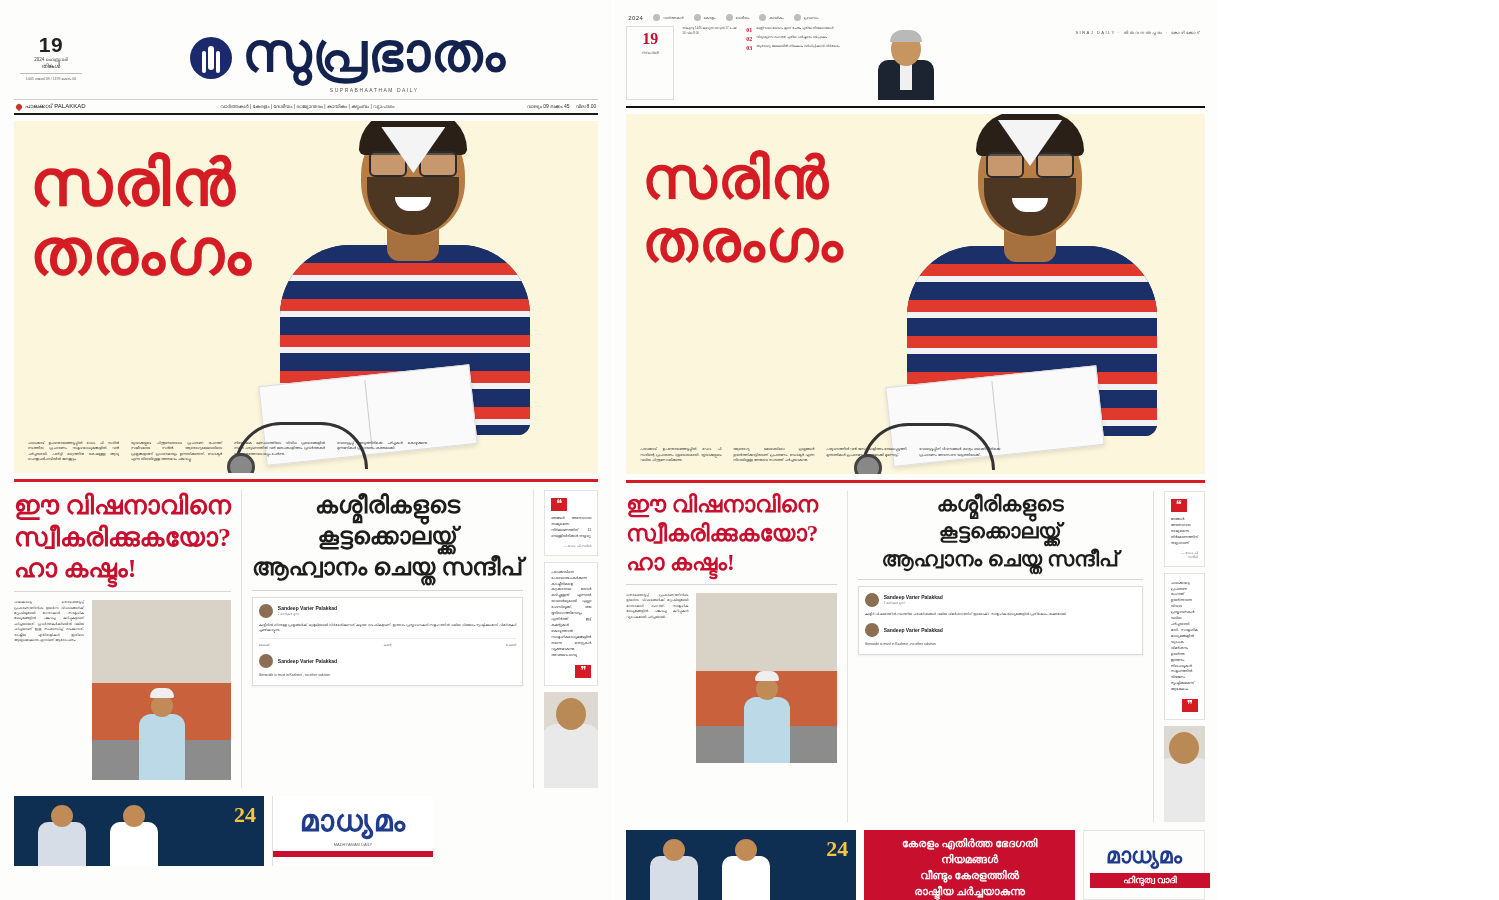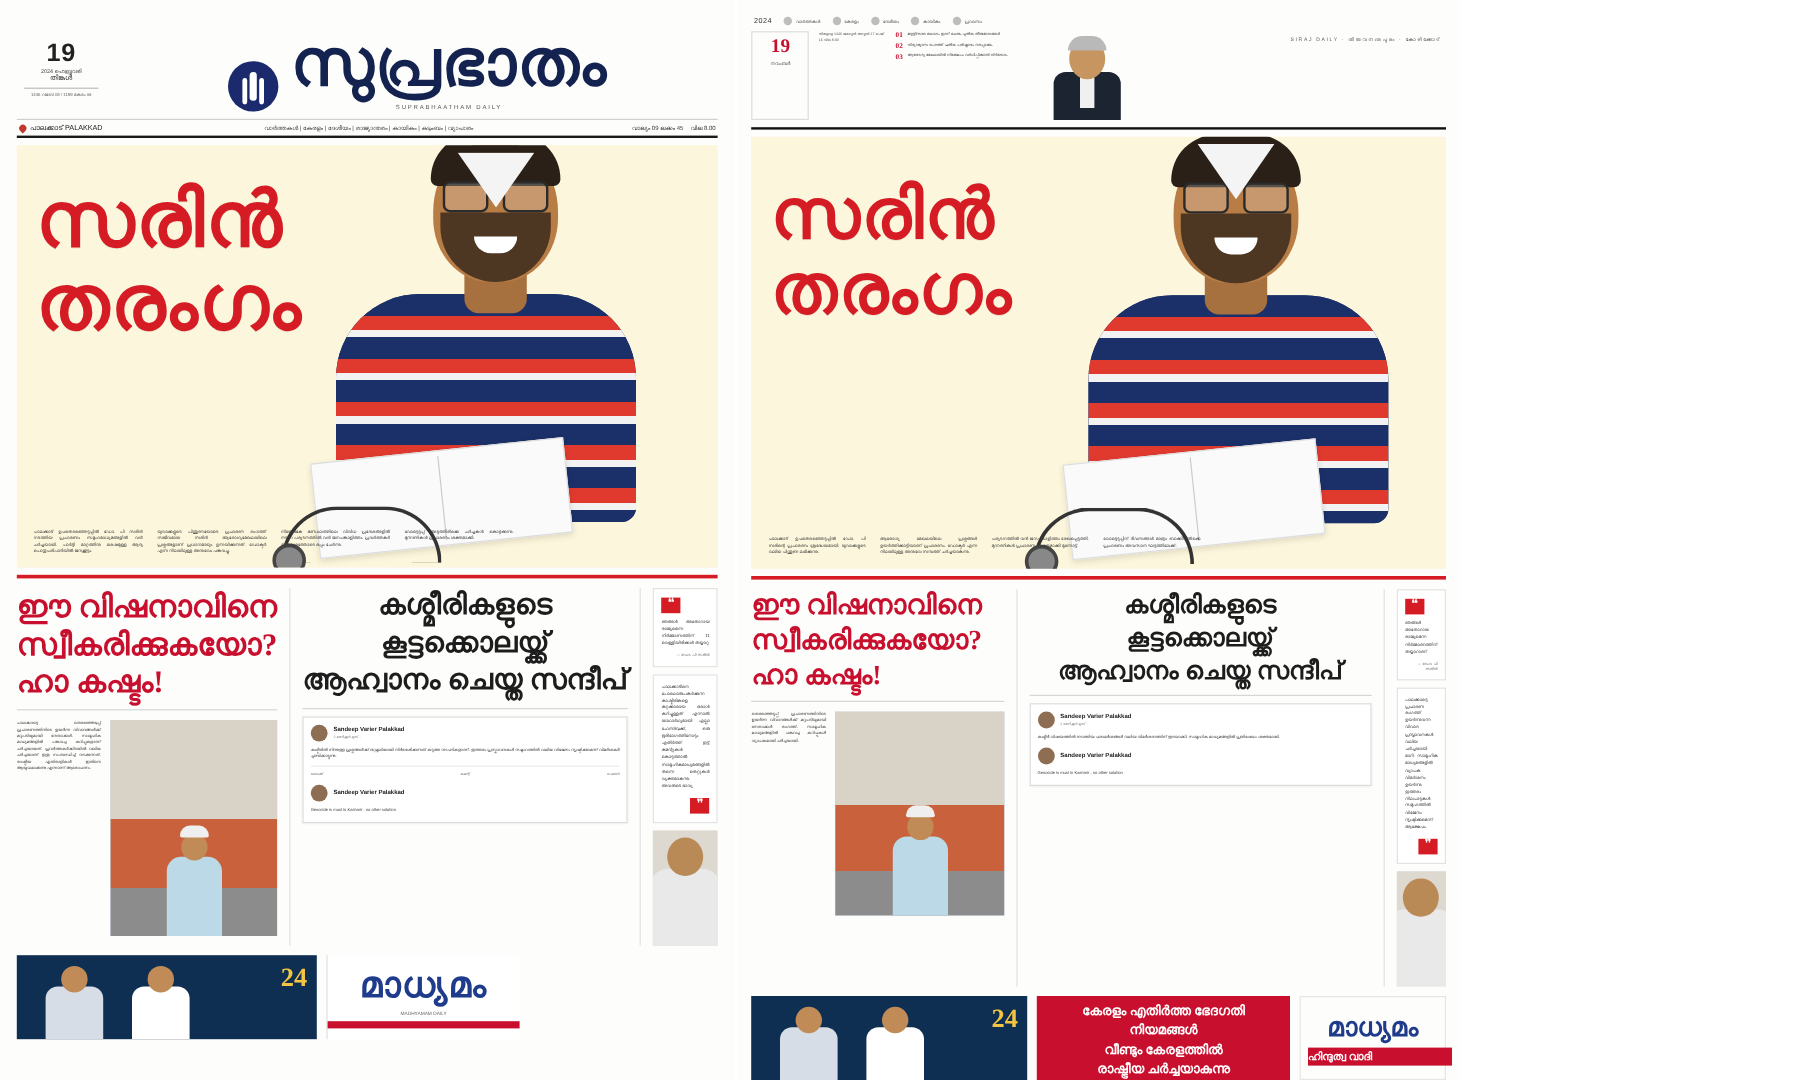--- a/index.html
+++ b/index.html
@@ -76,21 +76,21 @@
     margin: 3px 6px;
   }
   .date-tiny {
     font-size: 3.6px;
     color: #666;
     line-height: 1.35;
   }
   .logo-wrap {
     flex: 1;
     display: flex;
-    align-items: flex-end;
+    align-items: center;
     gap: 10px;
     justify-content: center;
   }
   .logo-mark {
     width: 42px;
     height: 42px;
     border-radius: 50%;
     background: #1a2a6c;
     position: relative;
     flex: none;
@@ -803,21 +803,21 @@
     font-family: "Liberation Serif", serif;
     font-weight: bold;
     font-size: 22px;
     color: #1f3b8b;
   }
   .mm-right .b {
     width: 100%;
     background: #c8102e;
     color: #fff;
     font-size: 9px;
-    text-align: left;
+    text-align: center;
     font-family: "Liberation Serif", serif;
     font-weight: bold;
     margin-top: 4px;
     padding: 2px 0;
     margin-left: 12px;
   }
 </style>
 </head>
 <body>
 

